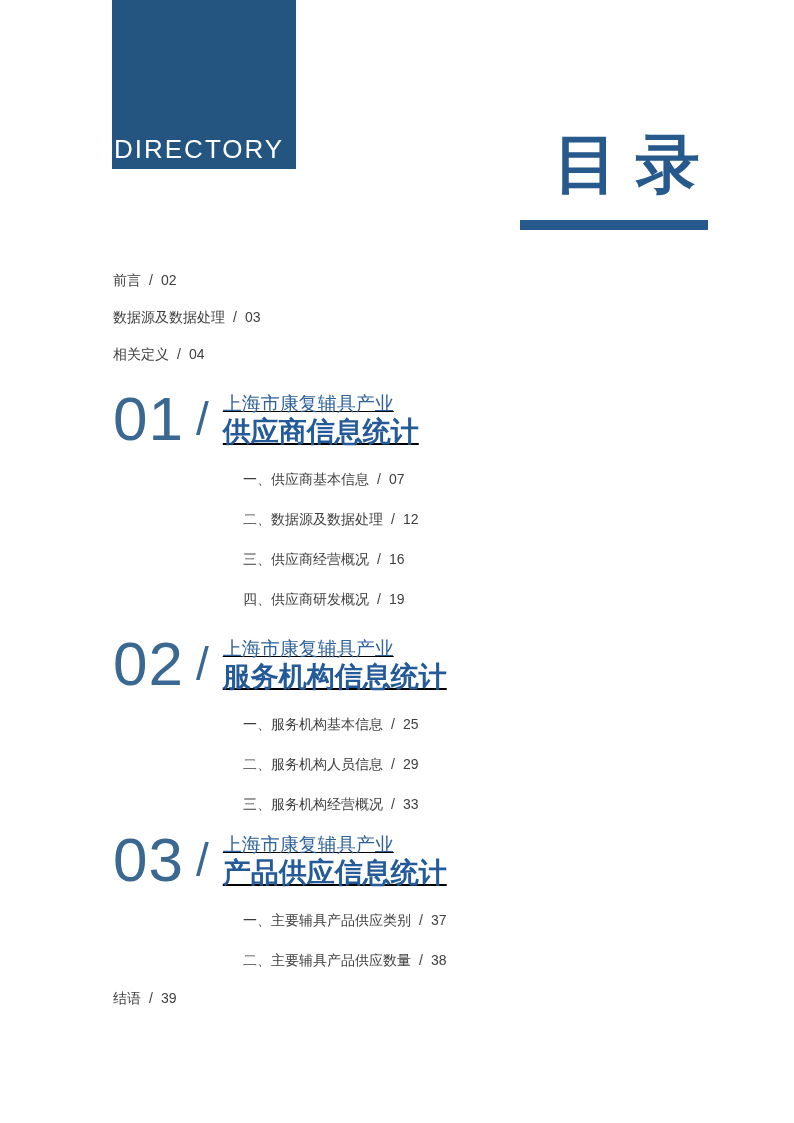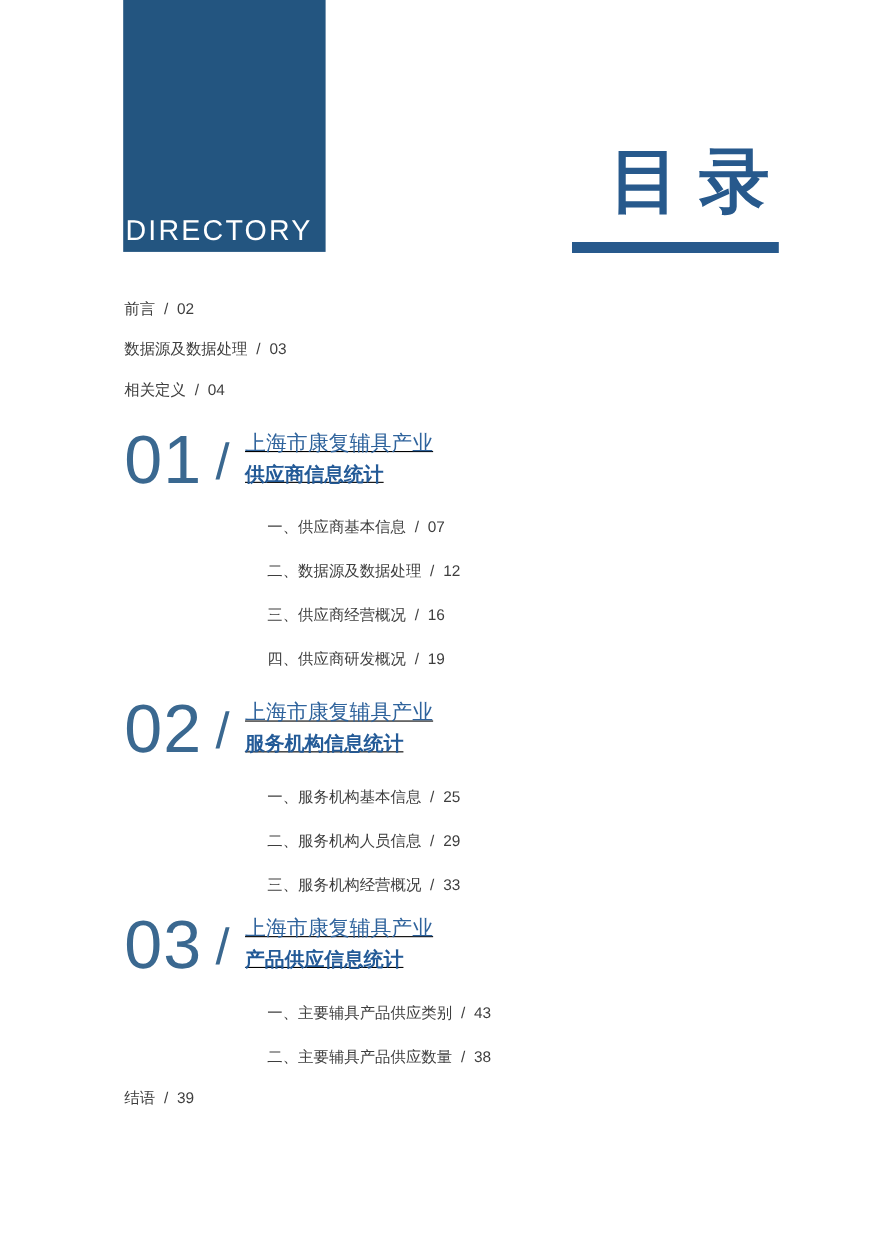--- a/index.html
+++ b/index.html
@@ -10,21 +10,21 @@
     margin: 0 auto;
     background: var(--page_bg, #ffffff);
     font-family: "Liberation Sans", "DejaVu Sans", sans-serif;
     overflow: hidden;
   }
 
   
   .banner {
     position: absolute;
     left: 112px; top: 0;
-    width: 184px; height: 229px;
+    width: 184px; height: 169px;
     background: var(--primary_blue, #235580);
   }
   .banner-label {
     position: absolute;
     left: 2px; bottom: 4px;
     color: #ffffff;
     font-size: 26px;
     letter-spacing: 2px;
     white-space: nowrap;
   }
@@ -79,21 +79,21 @@
     margin: 2px 14px 0 12px;
     color: var(--number_blue, #3a6890);
   }
   .ch-titles { padding-top: 1px; text-decoration: underline; }
   .ch-t1 {
     font-size: 19px;
     line-height: 27px;
     color: var(--chapter_title_blue, #2f639c);
   }
   .ch-t2 {
-    font-size: 18px;
+    font-size: 28px;
     line-height: 29px;
     font-weight: bold;
     color: var(--chapter_title_bold_blue, #235a97);
   }
   .ch-items { margin-top: 10px; padding-left: 105px; }
   .ch-items .toc-row { line-height: 40px; margin-left: 25px; }
 
   
   .end-row { position: absolute; left: 113px; top: 978px; line-height: 40px; }
 
@@ -183,21 +183,21 @@
     <div class="ch-head">
       <span class="ch-num">03</span>
       <span class="ch-slash">/</span>
       <div class="ch-titles">
         <div class="ch-t1">上海市康复辅具产业</div>
         <div class="ch-t2">产品供应信息统计</div>
       </div>
     </div>
     <div class="ch-items">
       <div class="toc-row">
-        <span>一、主要辅具产品供应类别</span><span class="sep">/</span><span>43</span>
+        <span>一、主要辅具产品供应类别</span><span class="sep">/</span><span>37</span>
       </div>
       <div class="toc-row">
         <span>二、主要辅具产品供应数量</span><span class="sep">/</span><span>38</span>
       </div>
     </div>
   </section>
 
   <div class="toc-row end-row">
     <span>结语</span><span class="sep">/</span><span>39</span>
   </div>

